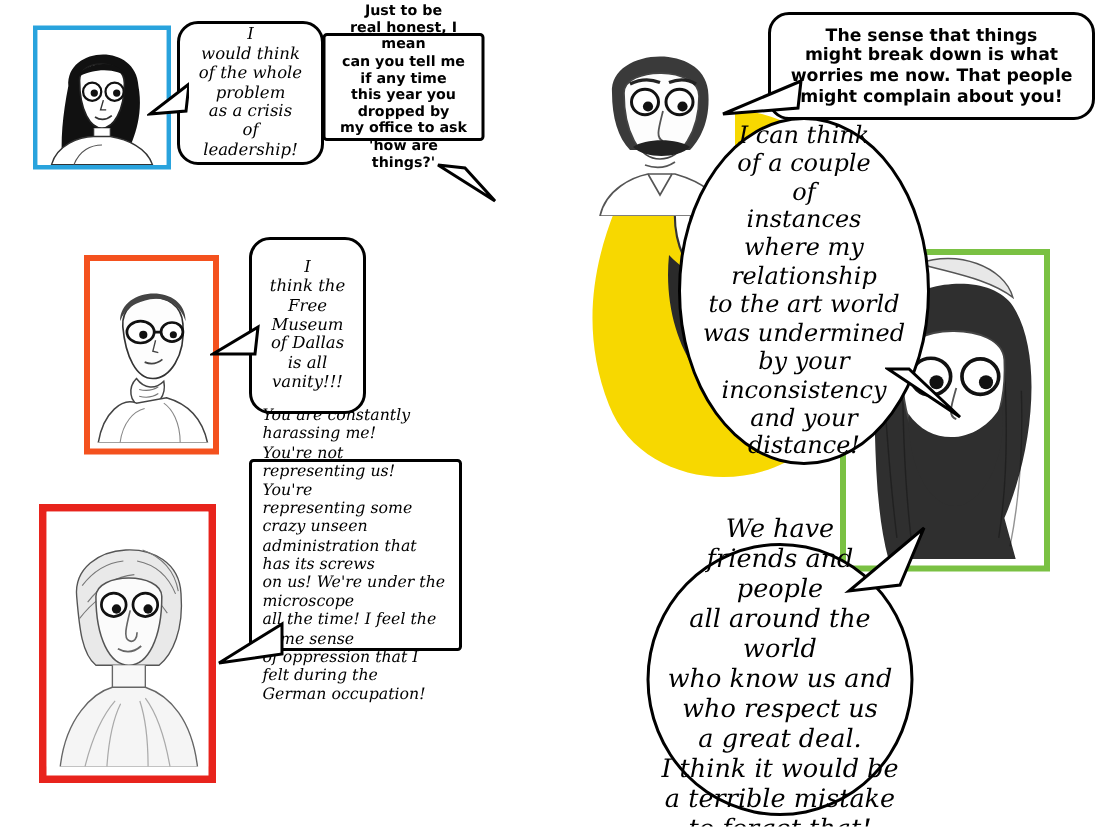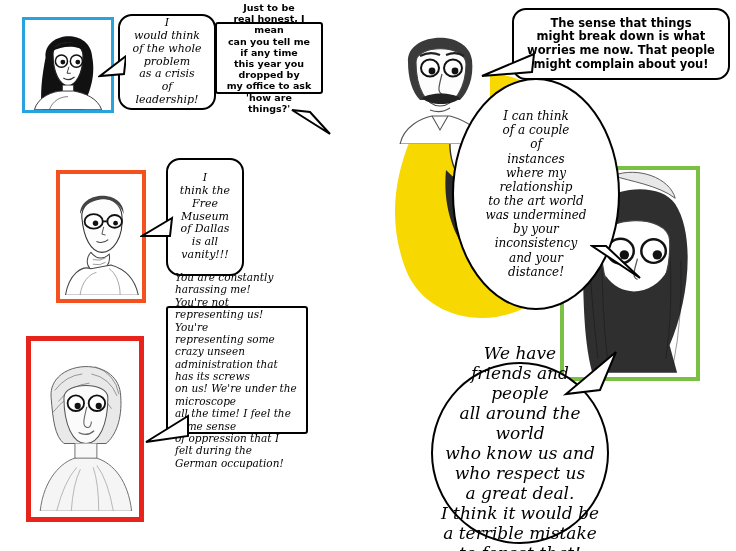--- a/index.html
+++ b/index.html
@@ -303,21 +303,21 @@
   <div class="bubble b-rounded bold-sans" style="left:512px; top:8px; width:218px; height:72px;">
     <span class="txt">The sense that things
 might break down is what
 worries me now. That people
 might complain about you!</span>
   </div>
   <svg style="position:absolute; left:480px; top:48px; width:56px; height:40px;" viewBox="0 0 56 40">
     <path d="M54 6 L2 28 L52 24 Z" fill="#ffffff" stroke="#000" stroke-width="2"></path>
   </svg>
 
-  <div class="bubble b-oval script" style="left:452px; top:78px; width:168px; height:232px; font-size:12px;">
+  <div class="bubble b-oval script" style="left:452px; top:78px; width:168px; height:232px; font-size:16px;">
     <span class="txt">I can think
 of a couple
 of
 instances
 where my
 relationship
 to the art world
 was undermined
 by your
 inconsistency

